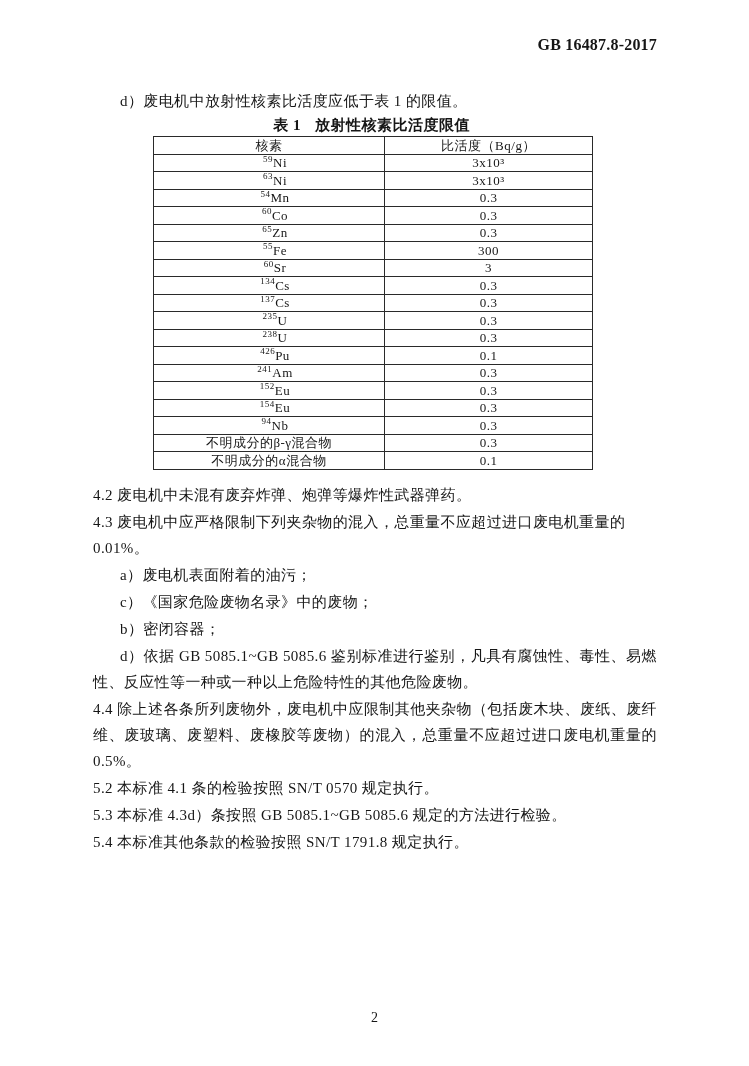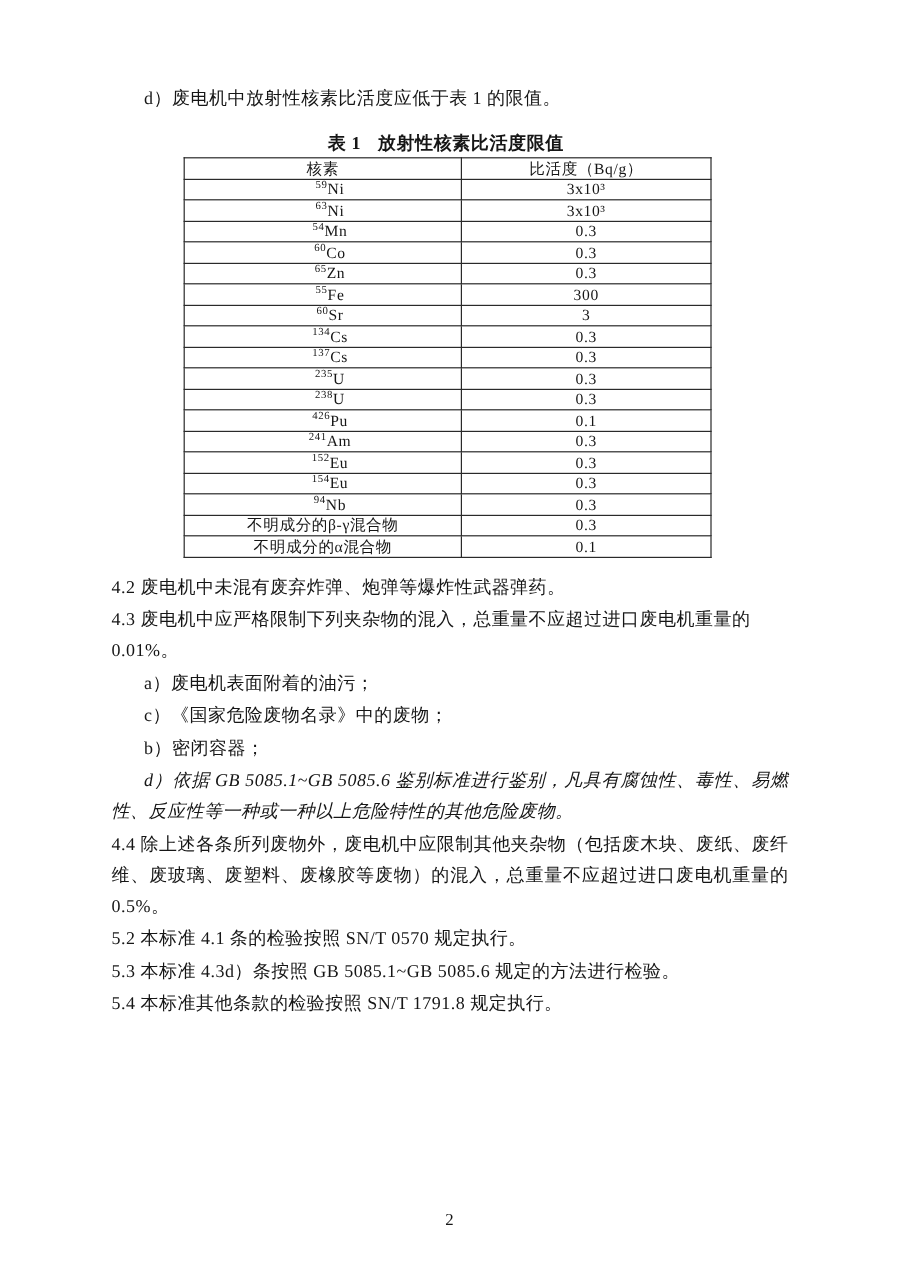--- a/index.html
+++ b/index.html
@@ -21,25 +21,25 @@
     letter-spacing: 0.2px;
   }
   .para {
     font-size: 15px;
     line-height: 26px;
     margin: 1px 0;
     letter-spacing: 0.4px;
   }
   .intro { margin-top: 34px; }
   .item-indent { margin-left: 27px; }
-  .first-indent { text-indent: 27px; font-style: italic; }
+  .first-indent { text-indent: 27px; }
   .just { text-align: justify; }
   .table-caption {
     width: 437px;
-    margin: 14px 0 1px 60px;
+    margin: 1px 0 1px 60px;
     text-align: center;
     font-weight: bold;
     font-size: 15px;
     line-height: 20px;
     letter-spacing: 0.5px;
   }
   .cap-label { margin-right: 14px; }
   table.limits-table {
     border-collapse: collapse;
     margin-left: 60px;
@@ -74,20 +74,21 @@
     text-align: center;
     font-size: 14px;
     line-height: 16px;
   }
 </style>
 </head>
 <body>
 
 <div class="page">
 
+  <div class="doc-header">GB 16487.8-2017</div>
 
   <p class="para item-indent intro">d）废电机中放射性核素比活度应低于表 1 的限值。</p>
 
   <p class="table-caption"><span class="cap-label">表 1</span><span>放射性核素比活度限值</span></p>
 
   <table class="limits-table">
     <thead>
       <tr>
         <th class="col-nuclide">核素</th>
         <th class="col-activity">比活度（Bq/g）</th>

